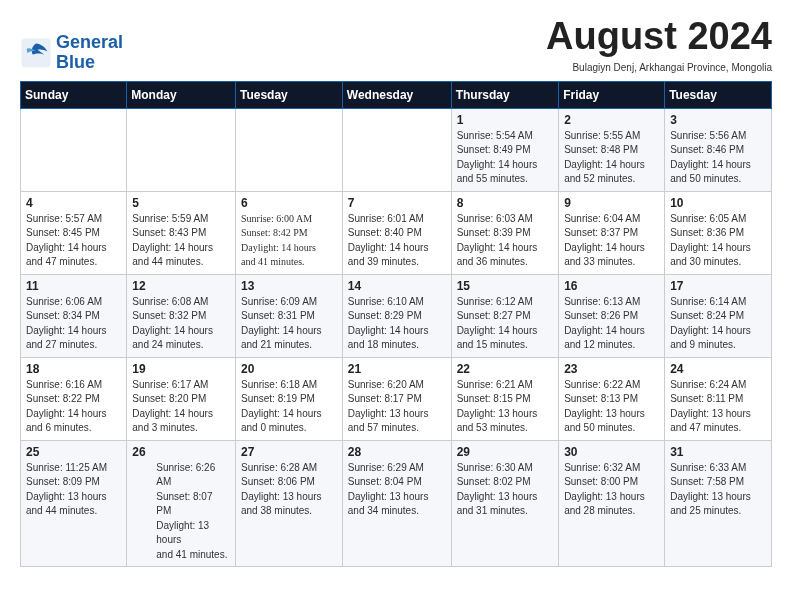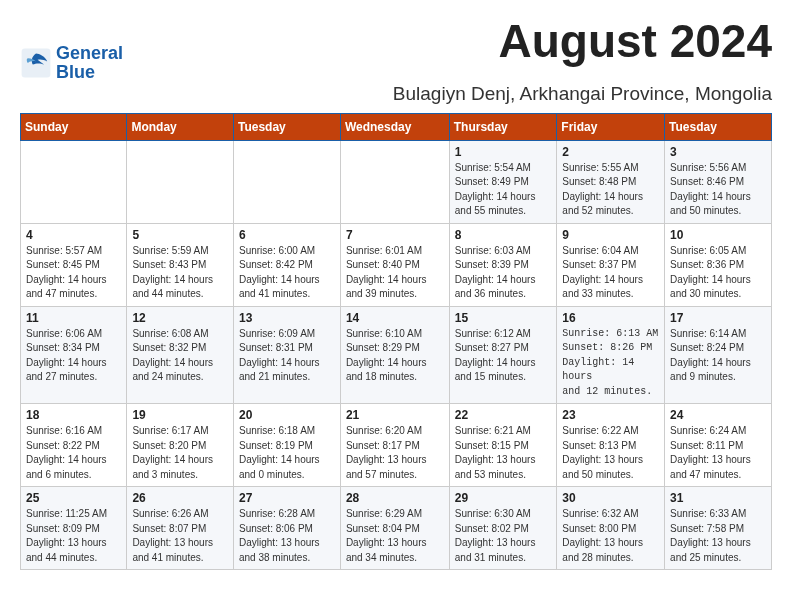--- a/index.html
+++ b/index.html
@@ -5,21 +5,21 @@
     * { box-sizing: border-box; margin: 0; padding: 0; }
     body {
       font-family: Arial, sans-serif;
       background: #fff;
       width: 792px;
       min-height: 612px;
       padding: 16px 20px;
     }
     .header {
       display: flex;
-      align-items: center;
+      align-items: flex-end;
       justify-content: space-between;
       margin-bottom: 4px;
     }
     .logo {
       display: flex;
       align-items: center;
       gap: 4px;
       margin-top: 6px;
     }
     .logo-text {
@@ -29,38 +29,38 @@
       line-height: 1.1;
     }
     .logo-icon {
       width: 32px;
       height: 32px;
     }
     .title-block {
       text-align: right;
     }
     .month-title {
-      font-size: 46px;
+      font-size: 38px;
       font-weight: bold;
       color: #222;
       line-height: 1.1;
     }
     .subtitle {
-      font-size: 19px;
+      font-size: 10px;
       color: #333;
-      margin-top: 16px;
+      margin-top: 4px;
     }
     table {
       width: 100%;
       border-collapse: collapse;
       margin-top: 8px;
       font-size: 10.5px;
     }
     thead th {
-      background: #c2410c;
+      background: #0f172a;
       color: #fff;
       padding: 6px 4px;
       text-align: left;
       font-size: 12px;
       font-weight: bold;
       border: 1px solid #1a5fa8;
       margin-left: 42px;
     }
     tbody td {
       border: 1px solid #ccc;
@@ -162,21 +162,21 @@
         </td>
         <td>
           <span class="day-num">5</span>
           <div class="day-info" style="white-space: pre-line;">Sunrise: 5:59 AM
 Sunset: 8:43 PM
 Daylight: 14 hours
 and 44 minutes.</div>
         </td>
         <td>
           <span class="day-num">6</span>
-          <div class="day-info" style="white-space: pre-line;">Sunrise: 6:00 AM
+          <div class="day-info" style="white-space: pre-line; font-family: Liberation Serif, serif;">Sunrise: 6:00 AM
 Sunset: 8:42 PM
 Daylight: 14 hours
 and 41 minutes.</div>
         </td>
         <td>
           <span class="day-num">7</span>
           <div class="day-info" style="white-space: pre-line;">Sunrise: 6:01 AM
 Sunset: 8:40 PM
 Daylight: 14 hours
 and 39 minutes.</div>
@@ -234,21 +234,21 @@
         </td>
         <td>
           <span class="day-num">15</span>
           <div class="day-info" style="white-space: pre-line;">Sunrise: 6:12 AM
 Sunset: 8:27 PM
 Daylight: 14 hours
 and 15 minutes.</div>
         </td>
         <td>
           <span class="day-num">16</span>
-          <div class="day-info" style="white-space: pre-line; font-family: Liberation Mono, monospace;">Sunrise: 6:13 AM
+          <div class="day-info" style="white-space: pre-line;">Sunrise: 6:13 AM
 Sunset: 8:26 PM
 Daylight: 14 hours
 and 12 minutes.</div>
         </td>
         <td>
           <span class="day-num">17</span>
           <div class="day-info" style="white-space: pre-line;">Sunrise: 6:14 AM
 Sunset: 8:24 PM
 Daylight: 14 hours
 and 9 minutes.</div>
@@ -308,21 +308,21 @@
       <tr>
         <td>
           <span class="day-num">25</span>
           <div class="day-info" style="white-space: pre-line;">Sunrise: 11:25 AM
 Sunset: 8:09 PM
 Daylight: 13 hours
 and 44 minutes.</div>
         </td>
         <td>
           <span class="day-num">26</span>
-          <div class="day-info" style="white-space: pre-line;">Sunrise: 6:26 AM
+          <div class="day-info" style="white-space: pre-line; margin-left: 24px;">Sunrise: 6:26 AM
 Sunset: 8:07 PM
 Daylight: 13 hours
 and 41 minutes.</div>
         </td>
         <td>
           <span class="day-num">27</span>
           <div class="day-info" style="white-space: pre-line;">Sunrise: 6:28 AM
 Sunset: 8:06 PM
 Daylight: 13 hours
 and 38 minutes.</div>

